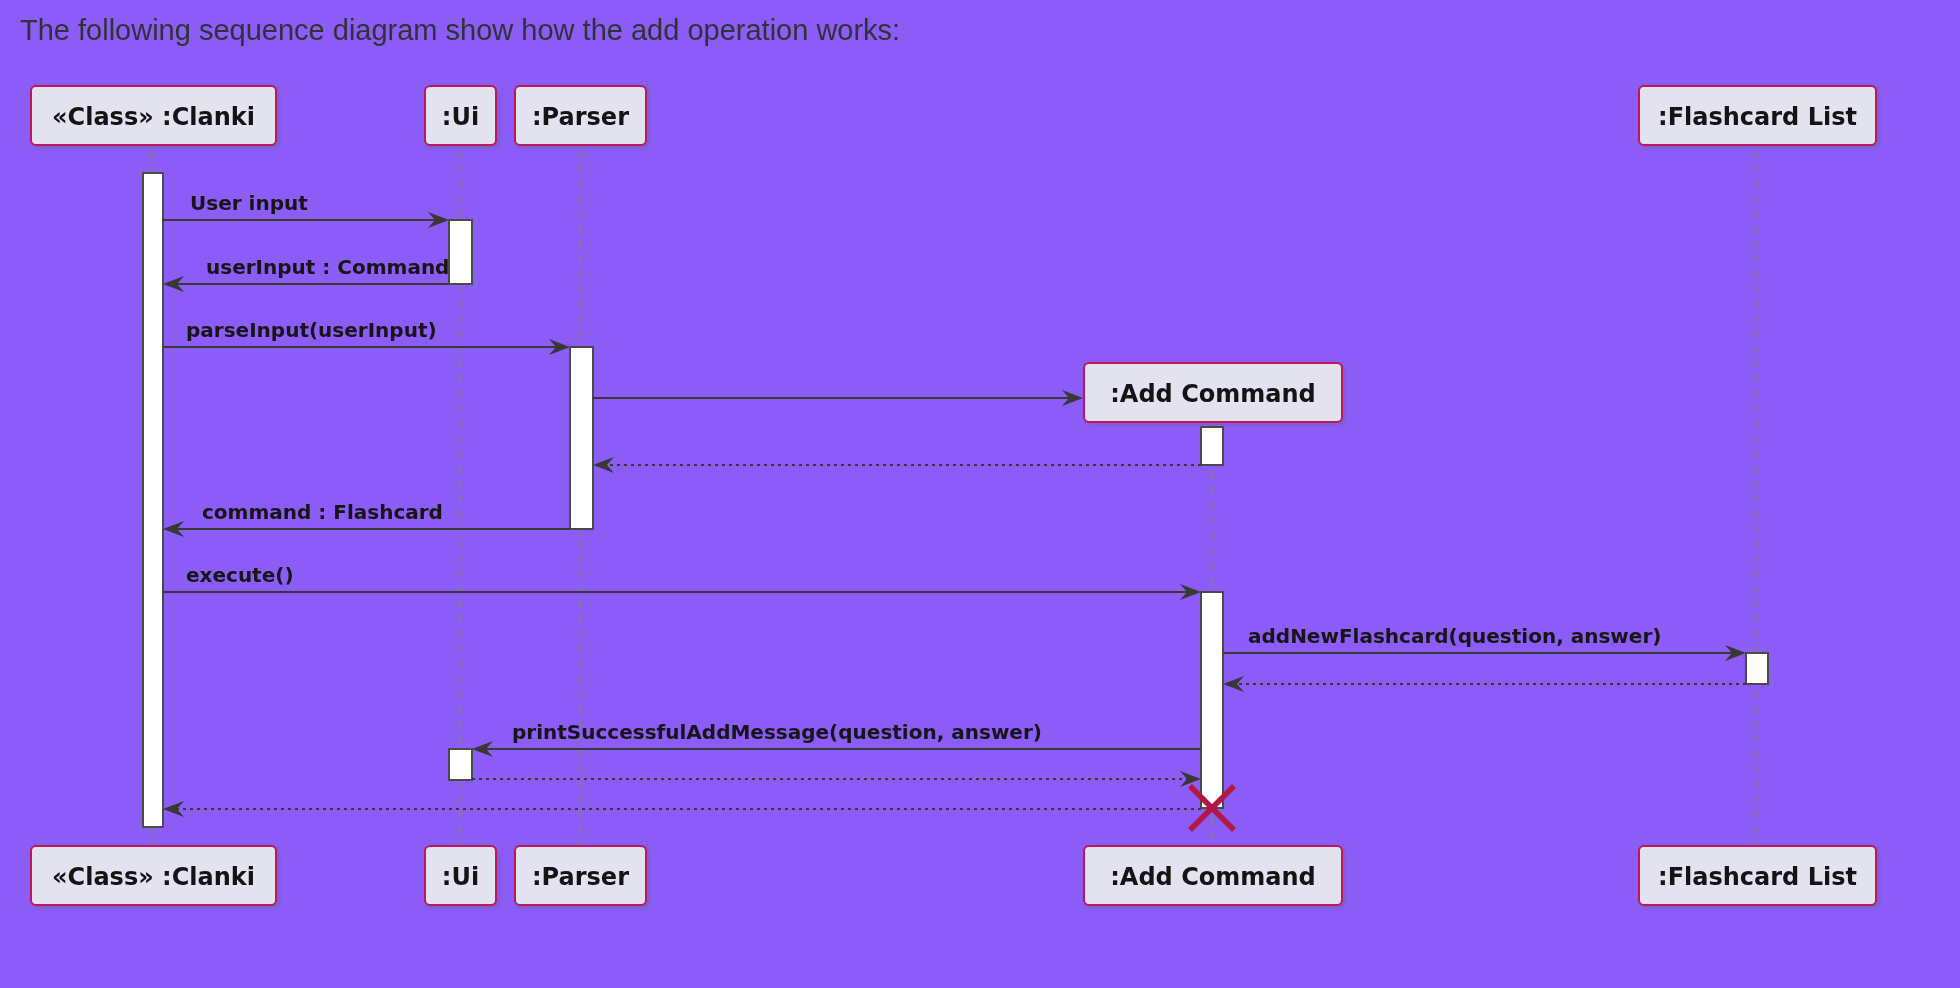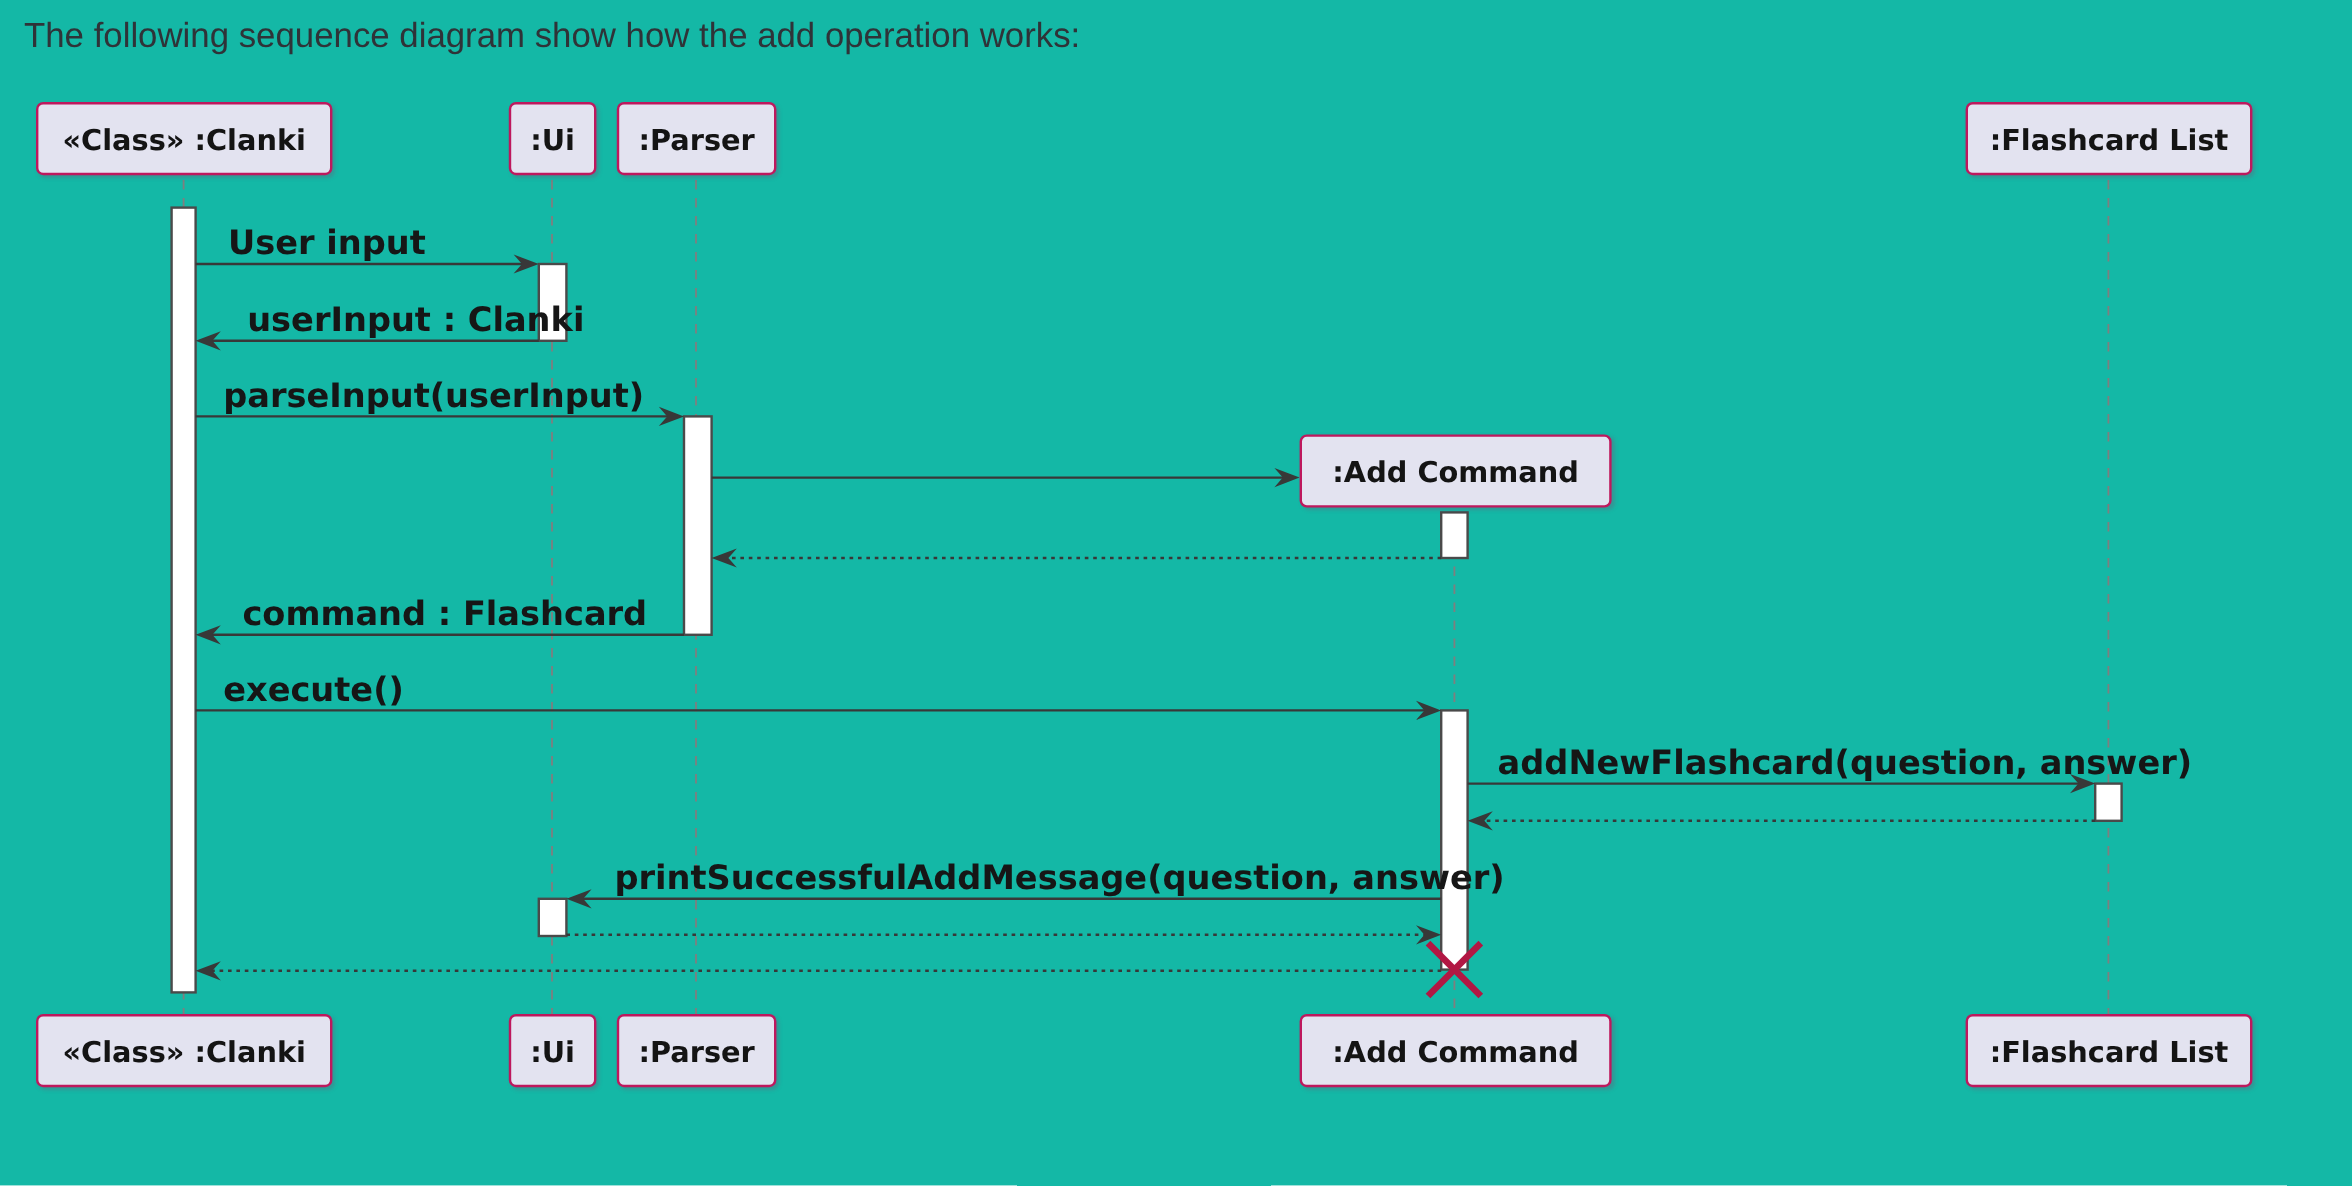--- a/index.html
+++ b/index.html
@@ -1,19 +1,19 @@
 <!DOCTYPE html>
 <html><head>
 <meta charset="utf-8">
 <style>
   html,body{margin:0;padding:0;background:#ffffff;}
   #canvas{
     position:relative;
     width:1960px;height:988px;
-    background:#14b8a6;
+    background:#8b5cf6;
     font-family:"DejaVu Sans",sans-serif;
     overflow:hidden;
   }
   .title{
     position:absolute;left:20px;top:14px;
     font-family:"Liberation Sans",sans-serif;
     font-size:29px;font-weight:400;color:#2f3338;
     letter-spacing:0px;white-space:nowrap;
   }
   svg{position:absolute;left:0;top:0;}
@@ -24,21 +24,21 @@
     border:2px solid #be185d;
     border-radius:6px;
     box-shadow:2px 2px 3px rgba(100,100,125,0.40);
     text-align:center;
     font-size:24px;font-weight:bold;color:#141414;
     white-space:nowrap;
     box-sizing:border-box;
   }
   .mlabel{
     position:absolute;
-    font-size:28px;font-weight:bold;color:#161616;
+    font-size:20px;font-weight:bold;color:#161616;
     white-space:nowrap;
     line-height:26px;
   }
 </style>
 </head>
 <body>
 
 <div id="canvas">
 
   <div class="title">The following sequence diagram show how the add operation works:</div>
@@ -106,20 +106,20 @@
 
   <div class="pbox" style="left:1083px;top:362px;width:260px">:Add Command</div>
 
   <div class="pbox" style="left:30px;top:845px;width:247px">«Class» :Clanki</div>
   <div class="pbox" style="left:424px;top:845px;width:73px">:Ui</div>
   <div class="pbox" style="left:514px;top:845px;width:133px">:Parser</div>
   <div class="pbox" style="left:1083px;top:845px;width:260px">:Add Command</div>
   <div class="pbox" style="left:1638px;top:845px;width:239px">:Flashcard List</div>
 
   <div class="mlabel" style="left:190px;top:190px">User input</div>
-  <div class="mlabel" style="left:206px;top:254px">userInput : Clanki</div>
+  <div class="mlabel" style="left:206px;top:254px">userInput : Command</div>
   <div class="mlabel" style="left:186px;top:317px">parseInput(userInput)</div>
   <div class="mlabel" style="left:202px;top:499px">command : Flashcard</div>
   <div class="mlabel" style="left:186px;top:562px">execute()</div>
   <div class="mlabel" style="left:512px;top:719px">printSuccessfulAddMessage(question, answer)</div>
   <div class="mlabel" style="left:1248px;top:623px">addNewFlashcard(question, answer)</div>
 
 </div>
 
 </body></html>

